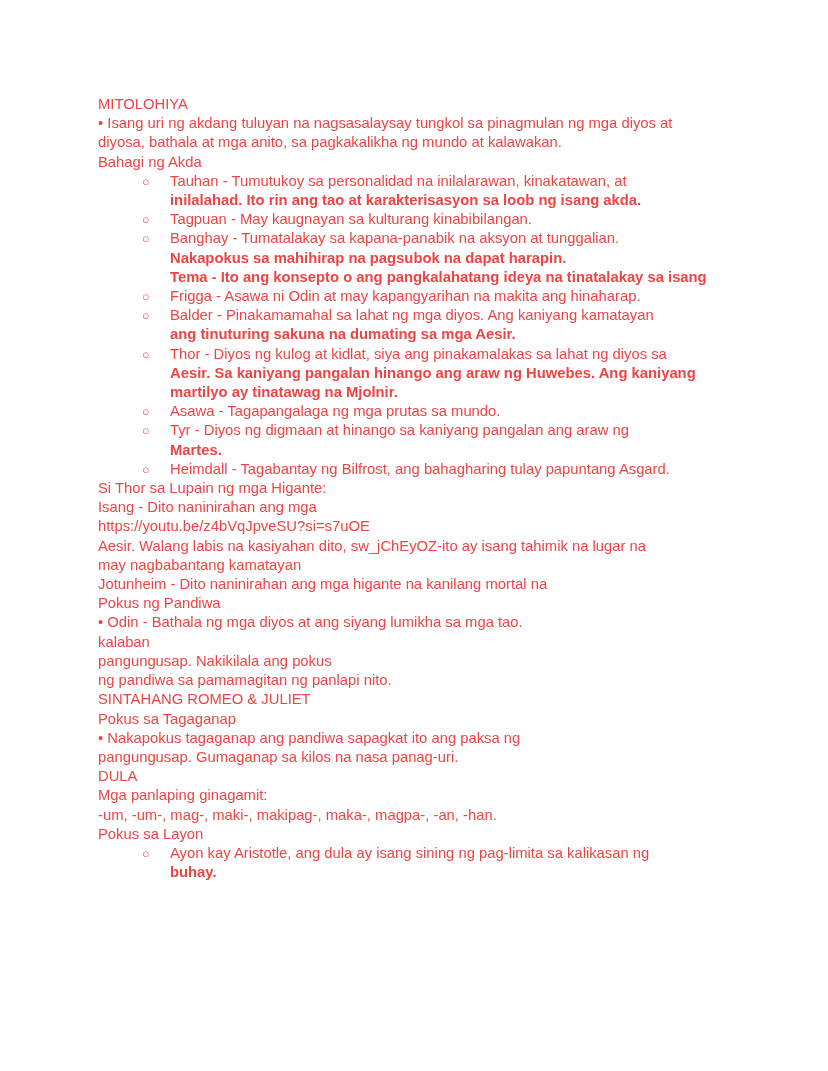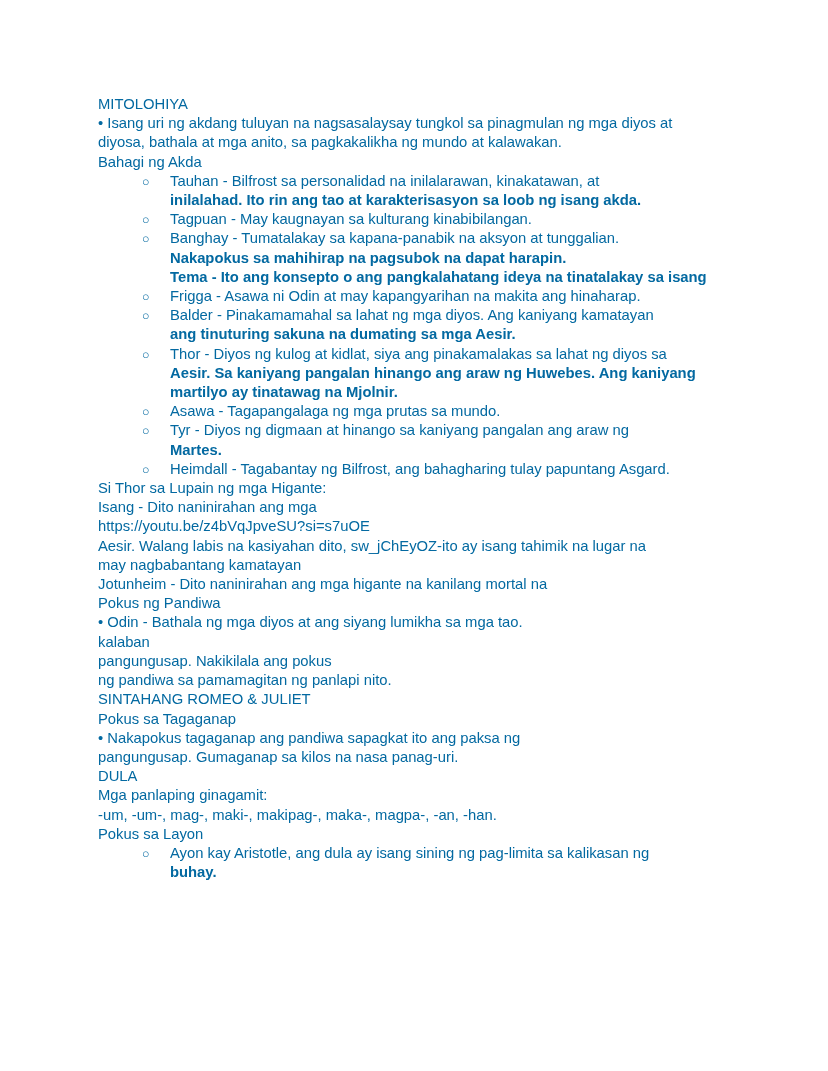--- a/index.html
+++ b/index.html
@@ -15,21 +15,21 @@
     overflow: hidden;
   }
   .content {
     position: absolute;
     left: 98px;
     top: 95px;
     width: 680px;
     font-family: "Liberation Sans", "DejaVu Sans", sans-serif;
     font-size: 14.8px;
     line-height: 19.2px;
-    color: #0369a1;
+    color: #ef4444;
   }
   .line {
     white-space: pre;
   }
   .line.li {
     position: relative;
     padding-left: 72px;
   }
   .line.li .marker {
     position: absolute;
@@ -45,21 +45,21 @@
 </style>
 </head>
 <body>
 
 <div class="page">
   <div class="content">
       <div class="line p"><span class="txt">MITOLOHIYA</span></div>
       <div class="line p"><span class="txt">• Isang uri ng akdang tuluyan na nagsasalaysay tungkol sa pinagmulan ng mga diyos at</span></div>
       <div class="line p"><span class="txt">diyosa, bathala at mga anito, sa pagkakalikha ng mundo at kalawakan.</span></div>
       <div class="line p"><span class="txt">Bahagi ng Akda</span></div>
-      <div class="line li"><span class="marker">○</span><span class="txt">Tauhan - Bilfrost sa personalidad na inilalarawan, kinakatawan, at</span></div>
+      <div class="line li"><span class="marker">○</span><span class="txt">Tauhan - Tumutukoy sa personalidad na inilalarawan, kinakatawan, at</span></div>
       <div class="line cont"><span class="txt">inilalahad. Ito rin ang tao at karakterisasyon sa loob ng isang akda.</span></div>
       <div class="line li"><span class="marker">○</span><span class="txt">Tagpuan - May kaugnayan sa kulturang kinabibilangan.</span></div>
       <div class="line li"><span class="marker">○</span><span class="txt">Banghay - Tumatalakay sa kapana-panabik na aksyon at tunggalian.</span></div>
       <div class="line cont"><span class="txt">Nakapokus sa mahihirap na pagsubok na dapat harapin.</span></div>
       <div class="line cont"><span class="txt">Tema - Ito ang konsepto o ang pangkalahatang ideya na tinatalakay sa isang</span></div>
       <div class="line li"><span class="marker">○</span><span class="txt">Frigga - Asawa ni Odin at may kapangyarihan na makita ang hinaharap.</span></div>
       <div class="line li"><span class="marker">○</span><span class="txt">Balder - Pinakamamahal sa lahat ng mga diyos. Ang kaniyang kamatayan</span></div>
       <div class="line cont"><span class="txt">ang tinuturing sakuna na dumating sa mga Aesir.</span></div>
       <div class="line li"><span class="marker">○</span><span class="txt">Thor - Diyos ng kulog at kidlat, siya ang pinakamalakas sa lahat ng diyos sa</span></div>
       <div class="line cont"><span class="txt">Aesir. Sa kaniyang pangalan hinango ang araw ng Huwebes. Ang kaniyang</span></div>

